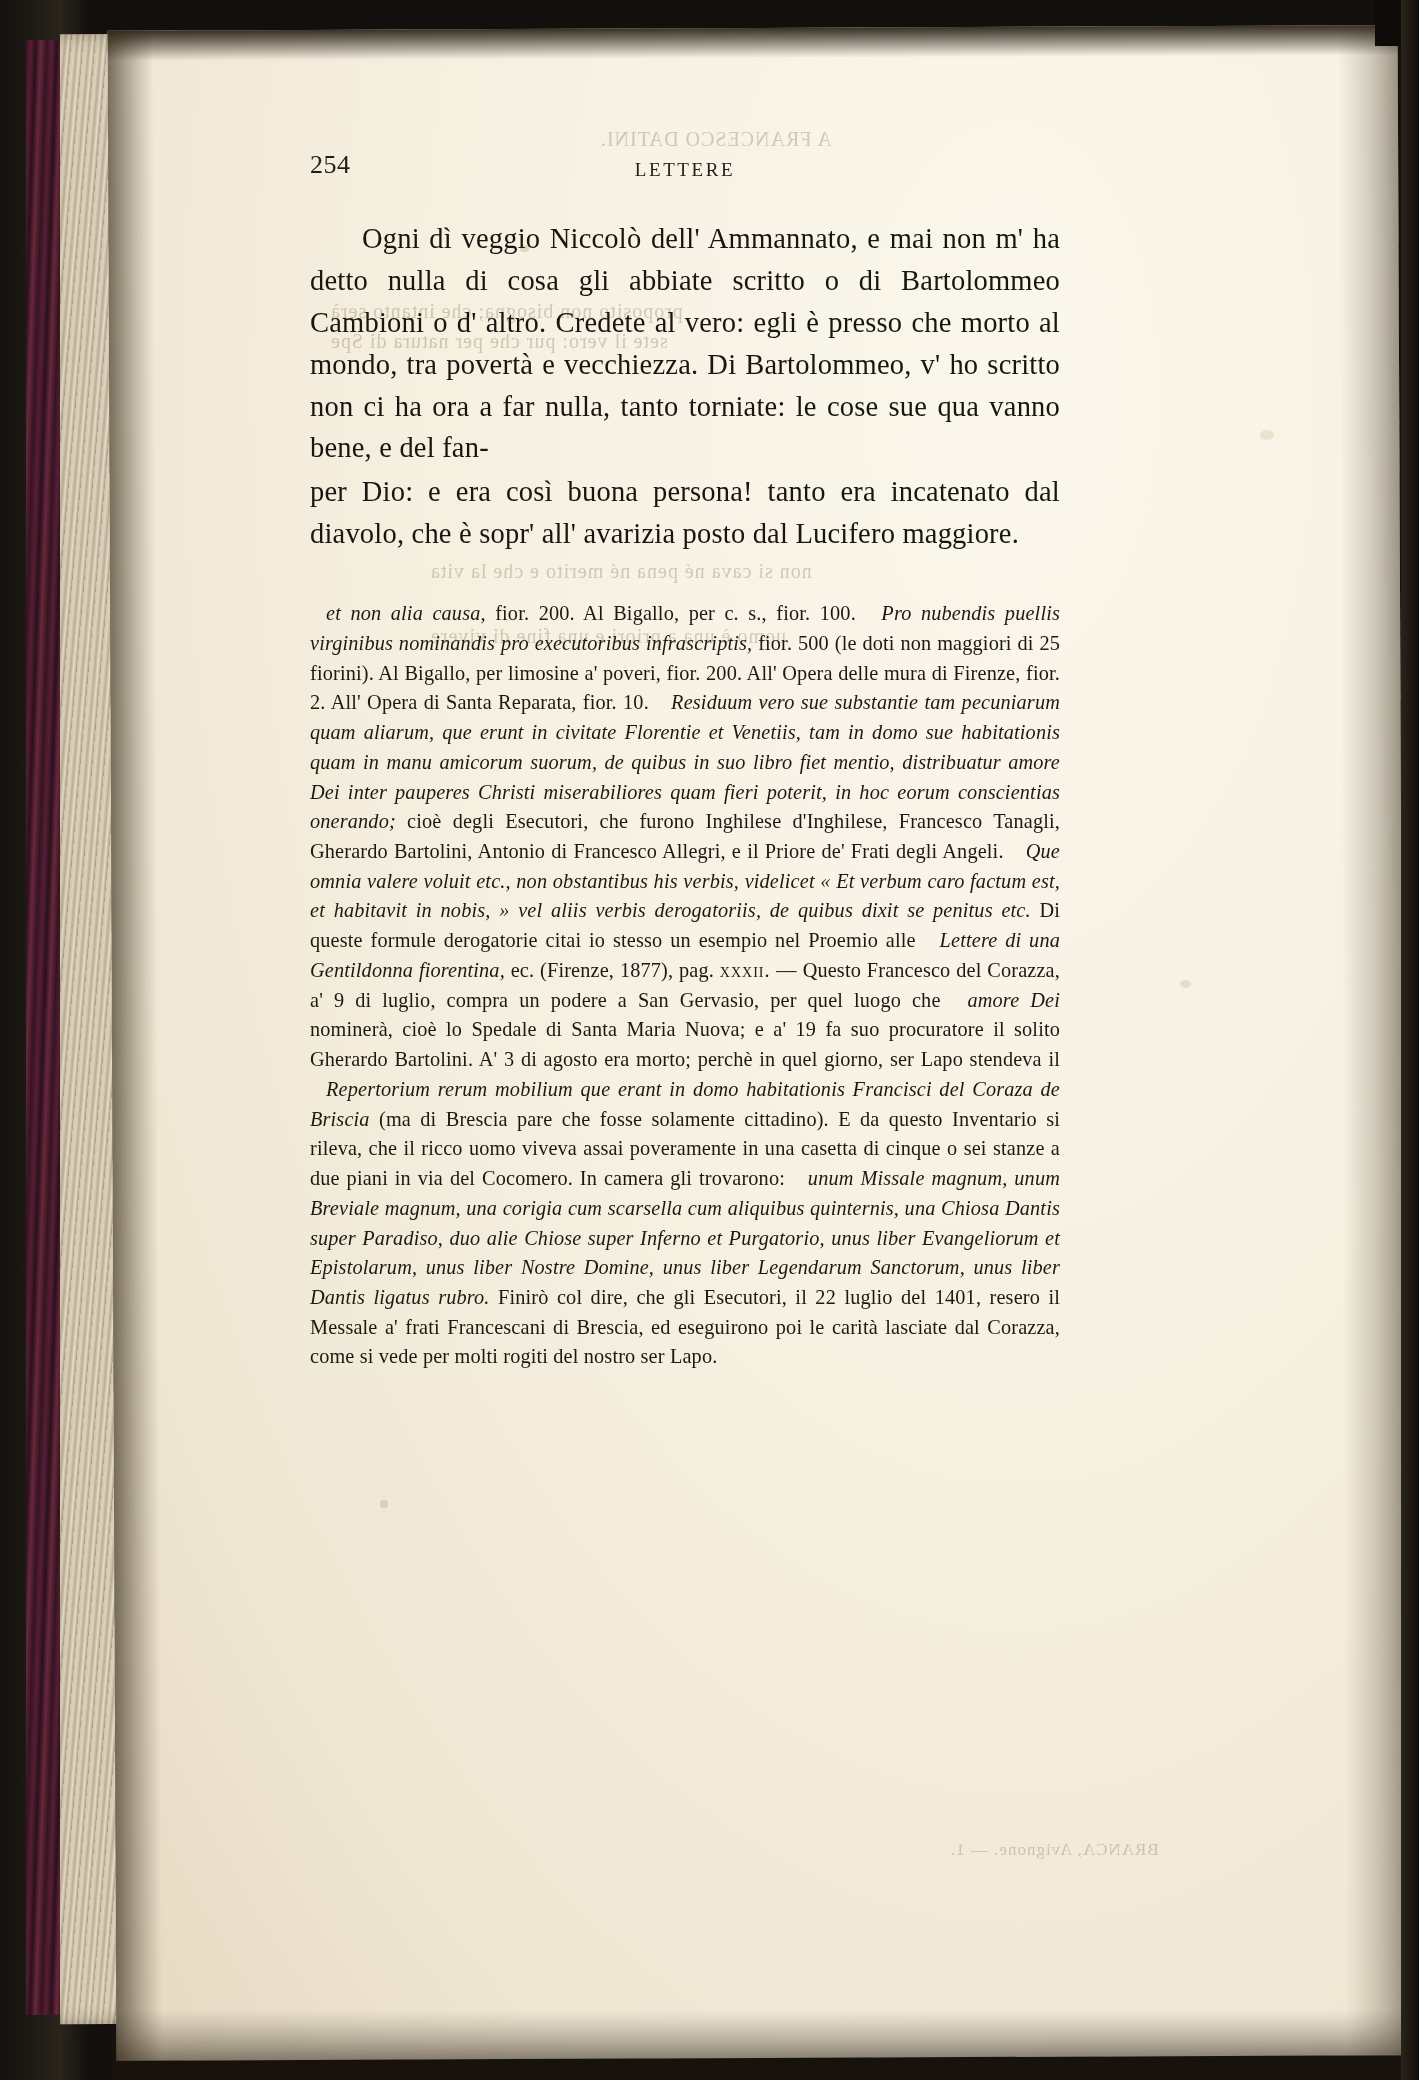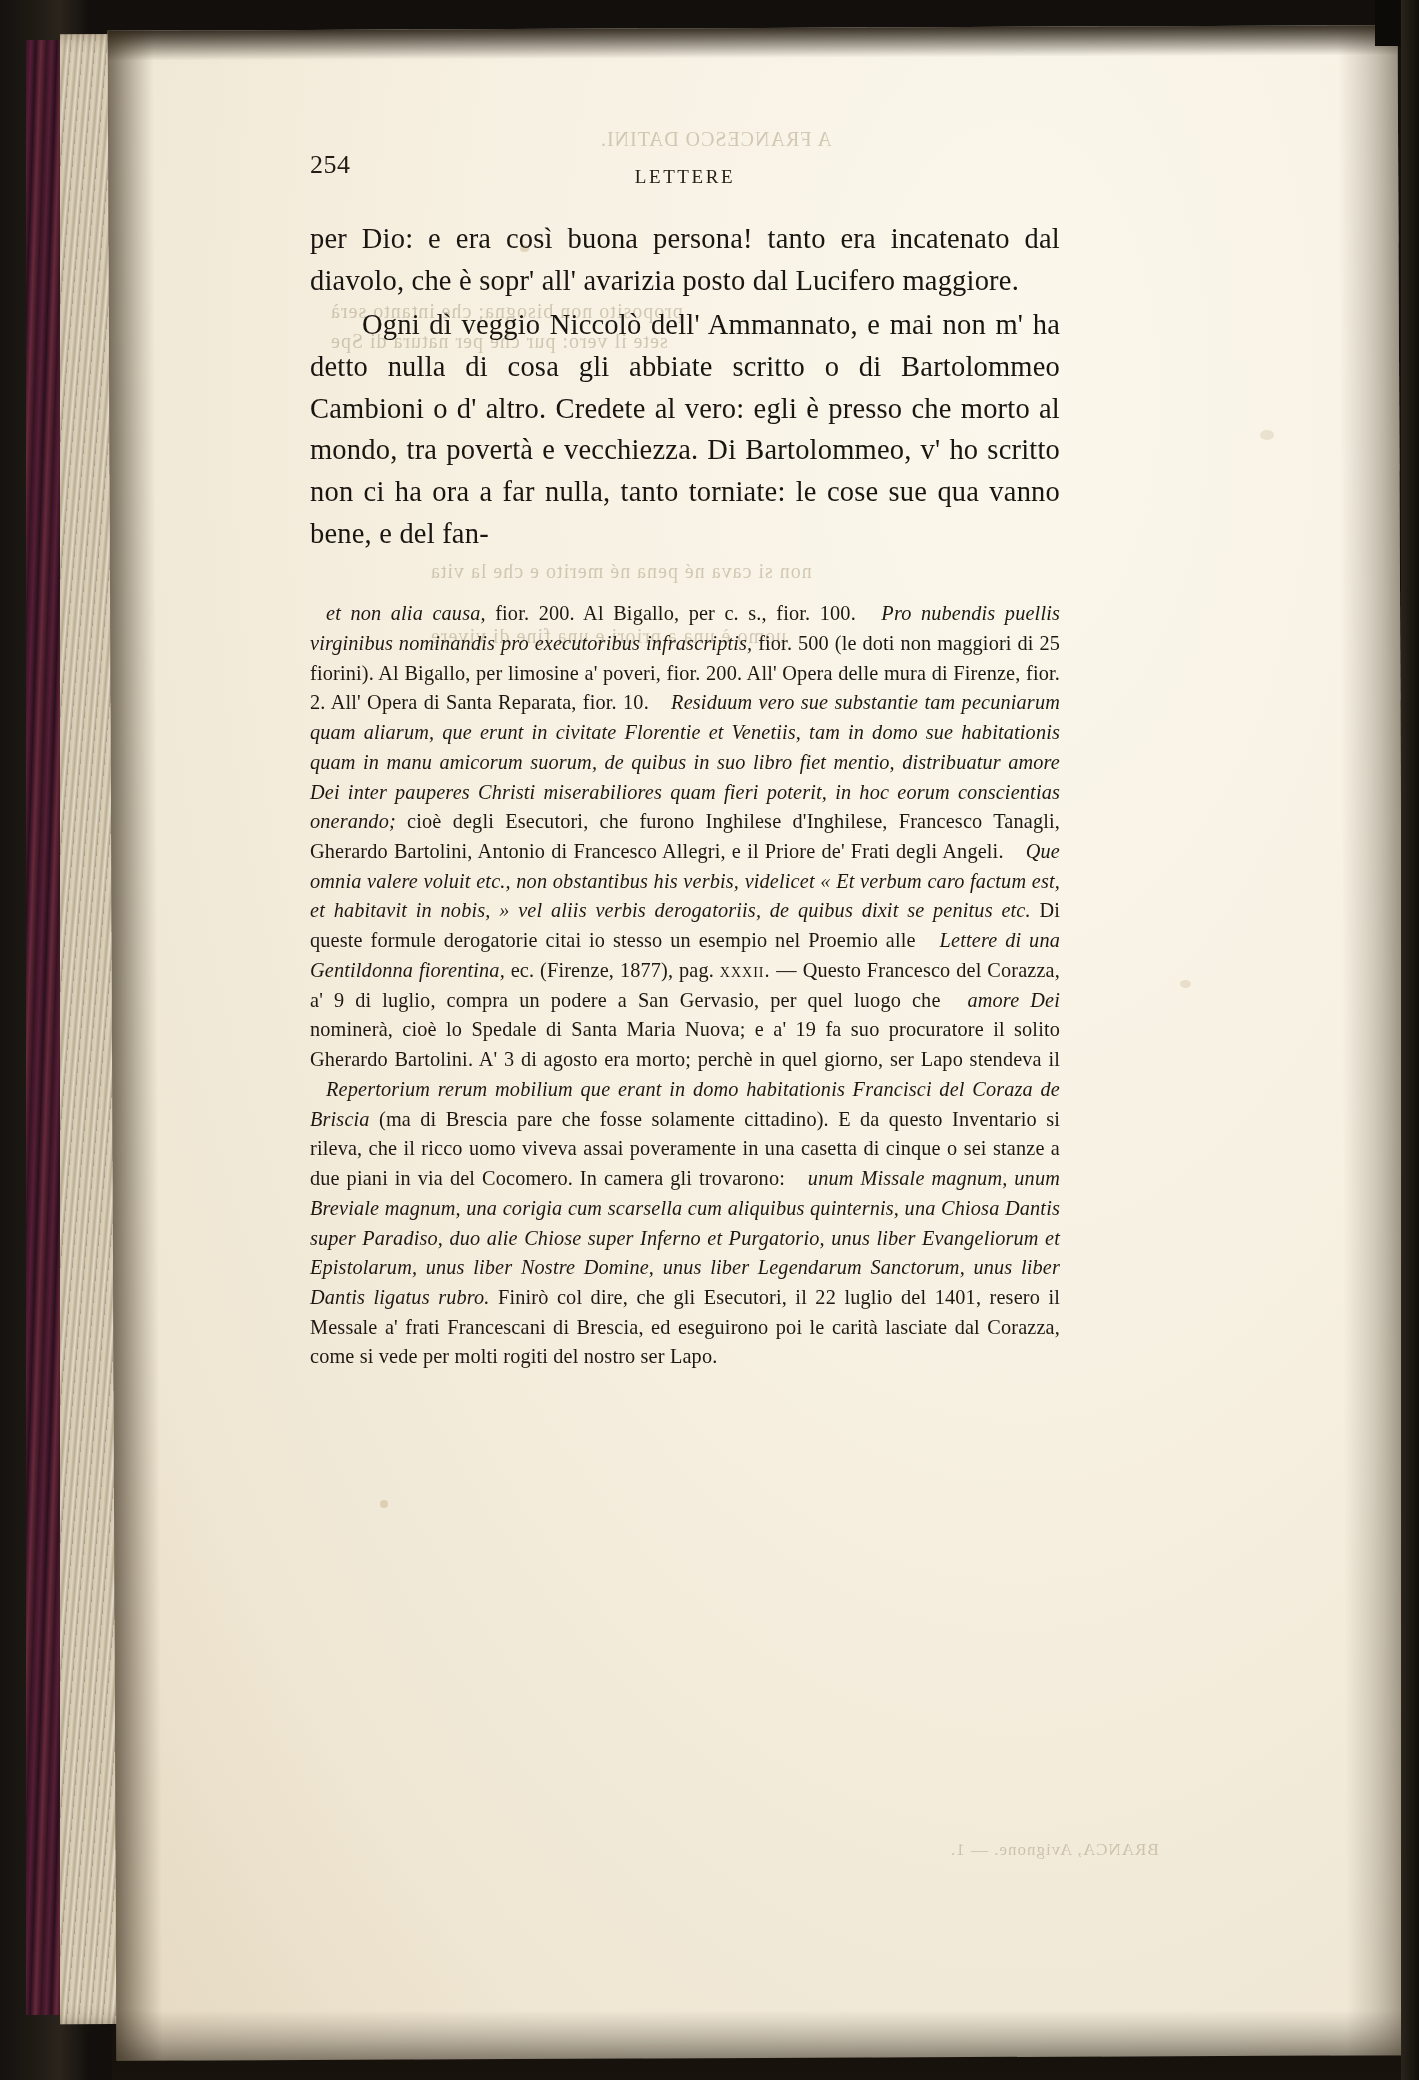--- a/index.html
+++ b/index.html
@@ -116,21 +116,21 @@
     left: 0;
     top: 0;
     font-size: 26px;
     letter-spacing: .5px;
     color: #211c14;
     font-family: Liberation Serif, serif;
   }
   #head-title {
     position: absolute;
     left: 0; right: 0;
-    top: 16px;
+    top: 9px;
     text-align: center;
     font-size: 19px;
     letter-spacing: 2.6px;
     color: #241e15;
   }
 
   .body-para {
     font-size: 28.5px;
     line-height: 1.47;
     text-align: justify;
@@ -226,22 +226,22 @@
   <div class="fox" style="left:380px; top:1500px; width:8px; height:8px;"></div>
   <div class="fox" style="left:1260px; top:430px; width:14px; height:10px; background:rgba(150,115,60,.14);"></div>
 
   <div id="content">
 
     <div id="running-head">
       <div id="page-number">254</div>
       <div id="head-title">LETTERE</div>
     </div>
 
+    <p class="body-para indent">Ogni dì veggio Niccolò dell' Ammannato, e mai non m' ha detto nulla di cosa gli abbiate scritto o di Bartolommeo Cambioni o d' altro. Credete al vero: egli è presso che morto al mondo, tra povertà e vecchiezza. Di Bartolommeo, v' ho scritto non ci ha ora a far nulla, tanto torniate: le cose sue qua vanno bene, e del fan-</p>
     <p class="body-para">per Dio: e era così buona persona! tanto era incatenato dal diavolo, che è sopr' all' avarizia posto dal Lucifero maggiore.</p>
-    <p class="body-para indent">Ogni dì veggio Niccolò dell' Ammannato, e mai non m' ha detto nulla di cosa gli abbiate scritto o di Bartolommeo Cambioni o d' altro. Credete al vero: egli è presso che morto al mondo, tra povertà e vecchiezza. Di Bartolommeo, v' ho scritto non ci ha ora a far nulla, tanto torniate: le cose sue qua vanno bene, e del fan-</p>
 
     <div id="notes"><i>et non alia causa,</i><span> fior. 200. Al Bigallo, per c. s., fior. 100. </span><i>Pro nubendis puellis virginibus nominandis pro executoribus infrascriptis,</i><span> fior. 500 (le doti non maggiori di 25 fiorini). Al Bigallo, per limosine a' poveri, fior. 200. All' Opera delle mura di Firenze, fior. 2. All' Opera di Santa Reparata, fior. 10. </span><i>Residuum vero sue substantie tam pecuniarum quam aliarum, que erunt in civitate Florentie et Venetiis, tam in domo sue habitationis quam in manu amicorum suorum, de quibus in suo libro fiet mentio, distribuatur amore Dei inter pauperes Christi miserabiliores quam fieri poterit, in hoc eorum conscientias onerando;</i><span> cioè degli Esecutori, che furono Inghilese d'Inghilese, Francesco Tanagli, Gherardo Bartolini, Antonio di Francesco Allegri, e il Priore de' Frati degli Angeli. </span><i>Que omnia valere voluit etc., non obstantibus his verbis, videlicet « Et verbum caro factum est, et habitavit in nobis, » vel aliis verbis derogatoriis, de quibus dixit se penitus etc.</i><span> Di queste formule derogatorie citai io stesso un esempio nel Proemio alle </span><i>Lettere di una Gentildonna fiorentina,</i><span> ec. (Firenze, 1877), pag. </span><span class="sc">xxxii.</span><span> — Questo Francesco del Corazza, a' 9 di luglio, compra un podere a San Gervasio, per quel luogo che </span><i>amore Dei</i><span> nominerà, cioè lo Spedale di Santa Maria Nuova; e a' 19 fa suo procuratore il solito Gherardo Bartolini. A' 3 di agosto era morto; perchè in quel giorno, ser Lapo stendeva il </span><i>Repertorium rerum mobilium que erant in domo habitationis Francisci del Coraza de Briscia</i><span> (ma di Brescia pare che fosse solamente cittadino). E da questo Inventario si rileva, che il ricco uomo viveva assai poveramente in una casetta di cinque o sei stanze a due piani in via del Cocomero. In camera gli trovarono: </span><i>unum Missale magnum, unum Breviale magnum, una corigia cum scarsella cum aliquibus quinternis, una Chiosa Dantis super Paradiso, duo alie Chiose super Inferno et Purgatorio, unus liber Evangeliorum et Epistolarum, unus liber Nostre Domine, unus liber Legendarum Sanctorum, unus liber Dantis ligatus rubro.</i><span> Finirò col dire, che gli Esecutori, il 22 luglio del 1401, resero il Messale a' frati Francescani di Brescia, ed eseguirono poi le carità lasciate dal Corazza, come si vede per molti rogiti del nostro ser Lapo.</span></div>
   </div>
 
   <div id="tail-mark"></div>
   <div id="bottom-shadow"></div>
   <div id="cover-strip"></div>
   <div id="cover-nick"></div>
 </div>
 

